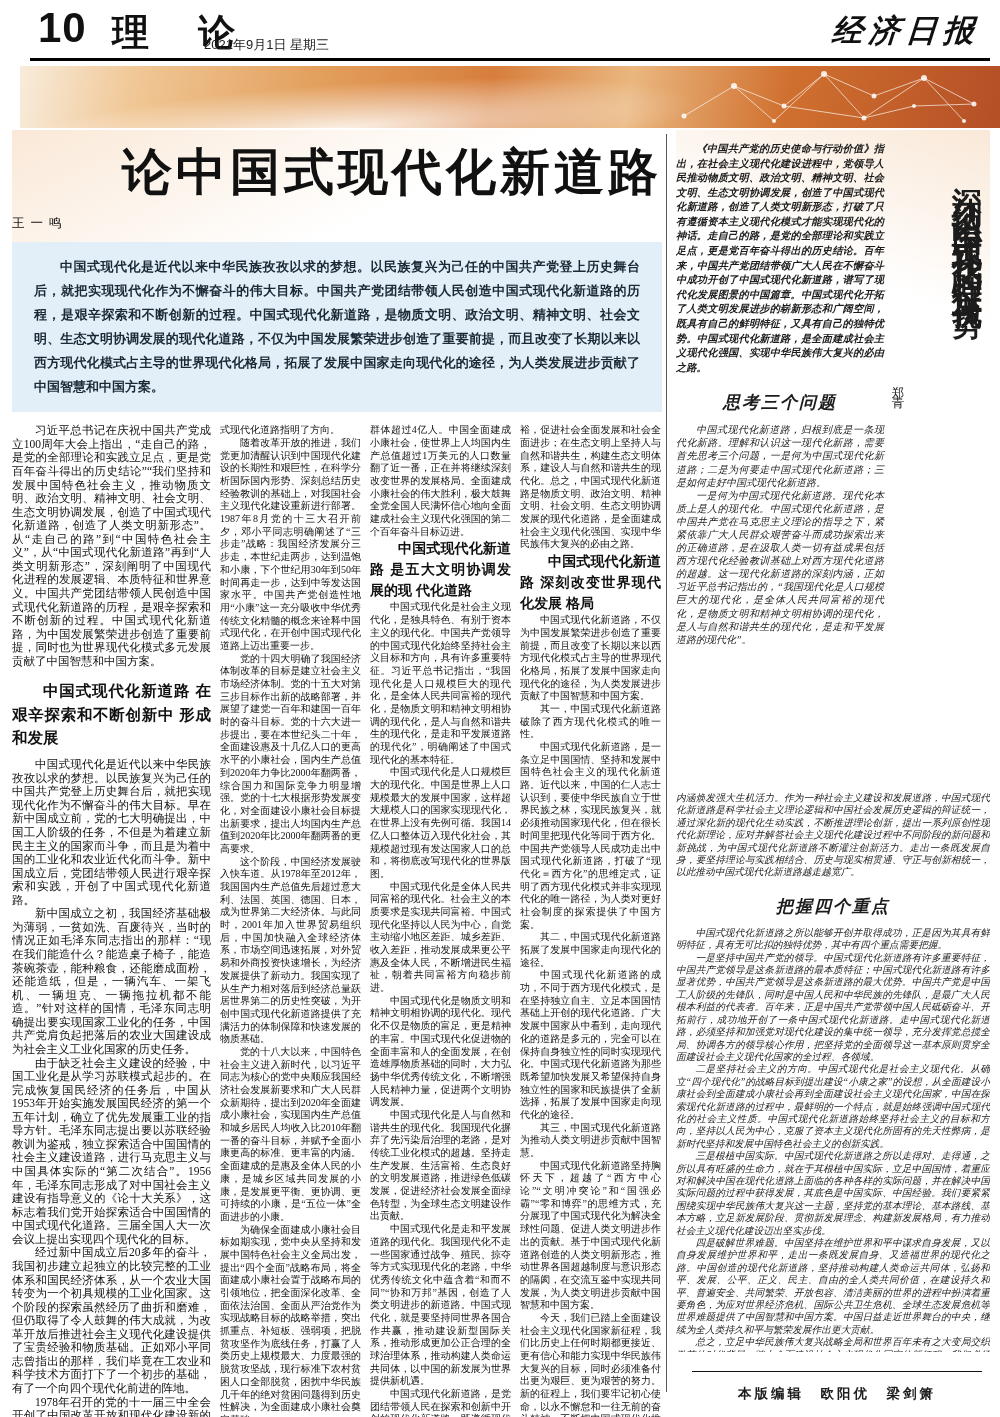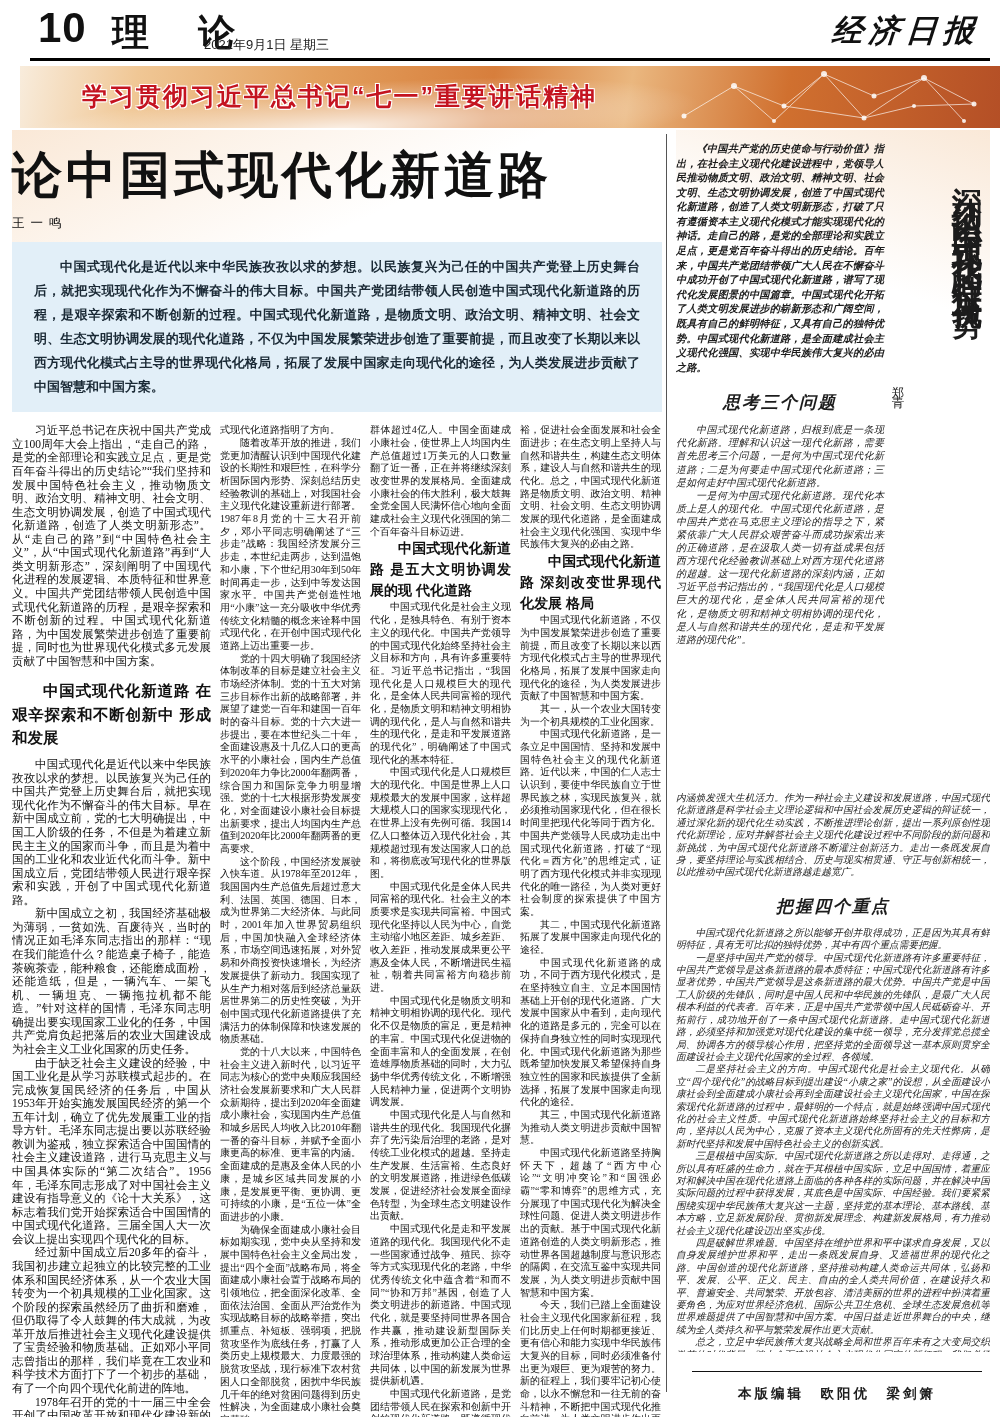--- a/index.html
+++ b/index.html
@@ -19,21 +19,21 @@
           background:linear-gradient(100deg,#f8ecdc 0%,#f0c795 12%,#e3a05e 30%,#d77e3c 48%,#eab77f 62%,#d0702f 78%,#b44f26 100%);}
   .banner:before{content:"";position:absolute;left:-40px;top:18px;width:720px;height:90px;border-radius:50%;
           background:radial-gradient(closest-side,rgba(255,255,255,.85),rgba(255,255,255,0));transform:rotate(-4deg);}
   .banner-text{position:relative;display:inline-block;margin:14px 0 0 62px;
           font-family:"Liberation Sans",sans-serif;font-weight:900;font-size:25px;letter-spacing:2px;color:#c41420;
           text-shadow:1px 1px 0 #fff,-1px 1px 0 #fff,1px -1px 0 #fff,-1px -1px 0 #fff;}
   .net{position:absolute;right:6px;top:0;height:62px;width:320px;}
   
   .main{position:absolute;left:12px;top:130px;width:650px;height:1282px;
         background:linear-gradient(155deg,rgba(242,196,150,.38),rgba(255,255,255,0) 16%);}
-  .headline{margin:18px 0 0 0;text-align:left;font-family:Liberation Serif, serif;
+  .headline{margin:18px 0 0 0;text-align:right;font-family:Liberation Mono, monospace;
         font-weight:900;font-size:50px;letter-spacing:4px;line-height:1.1;}
   .byline{font-size:12.5px;letter-spacing:6px;margin:12px 0 10px;}
   .summary{background:#e2eff8;padding:13px 22px;font-family:"Liberation Sans",sans-serif;
         font-weight:600;color:#1a2935;font-size:13px;line-height:1.85;text-align:justify;text-indent:2em;}
   .cols{display:flex;gap:9px;margin-top:12px;height:1048px;overflow:hidden;}
   .cols p{margin:0;text-align:justify;text-indent:2em;}
   .cols p.cont{text-indent:0;}
   .c1{width:199px;flex:none;font-size:11.5px;line-height:1.18;}
   .cn{width:141px;flex:none;font-size:10px;line-height:1.27;}
   .colhead{font-family:"Liberation Sans",sans-serif;font-weight:900;text-align:center;
@@ -66,21 +66,20 @@
 
   <div class="hdr">
     <div class="pagenum">10</div>
     <div class="secname">理 论</div>
     <div class="eddate">2021年9月1日  星期三</div>
     <div class="masthead">经济日报</div>
     <div class="hdr-rule"></div>
   </div>
 
   <div class="banner">
-    <span class="banner-text">学习贯彻习近平总书记“七一”重要讲话精神</span>
     <svg class="net" viewBox="0 0 320 62">
       <g stroke="#ffffff" stroke-width="1" opacity="0.65" fill="none">
         <polyline points="10,50 60,20 110,40 150,8 200,30 250,12 300,38"></polyline>
         <polyline points="60,20 100,55 150,8 190,52 250,12 290,55"></polyline>
         <polyline points="110,40 190,52 240,40 300,38"></polyline>
       </g>
       <g fill="#ffffff" opacity="0.85">
         <circle cx="10" cy="50" r="2.5"></circle>
           <circle cx="60" cy="20" r="3"></circle>
           <circle cx="110" cy="40" r="2.5"></circle>
@@ -127,21 +126,21 @@
         <p>中国式现代化是全体人民共同富裕的现代化。社会主义的本质要求是实现共同富裕。中国式现代化坚持以人民为中心，自觉主动缩小地区差距、城乡差距、收入差距，推动发展成果更公平惠及全体人民，不断增进民生福祉，朝着共同富裕方向稳步前进。</p>
         <p>中国式现代化是物质文明和精神文明相协调的现代化。现代化不仅是物质的富足，更是精神的丰富。中国式现代化促进物的全面丰富和人的全面发展，在创造雄厚物质基础的同时，大力弘扬中华优秀传统文化，不断增强人民精神力量，促进两个文明协调发展。</p>
         <p>中国式现代化是人与自然和谐共生的现代化。我国现代化摒弃了先污染后治理的老路，是对传统工业化模式的超越。坚持走生产发展、生活富裕、生态良好的文明发展道路，推进绿色低碳发展，促进经济社会发展全面绿色转型，为全球生态文明建设作出贡献。</p>
         <p>中国式现代化是走和平发展道路的现代化。我国现代化不走一些国家通过战争、殖民、掠夺等方式实现现代化的老路，中华优秀传统文化中蕴含着“和而不同”“协和万邦”基因，创造了人类文明进步的新道路。中国式现代化，就是要坚持同世界各国合作共赢，推动建设新型国际关系，推动形成更加公正合理的全球治理体系，推动构建人类命运共同体，以中国的新发展为世界提供新机遇。</p>
         <p>中国式现代化新道路，是党团结带领人民在探索和创新中开创的现代化新道路，既遵循现代化建设的一般规律，又具有鲜明的中国特色。中国式现代化新道路，“新”就新在，在政治上坚持中国共产党领导，发展全过程人民民主，保证人民当家作主；在经济上坚持以人民为中心的发展思想，推动有效市场和有为政府更好结合；在文化上坚持社会主义核心价值体系，不断增强人民精神力量；在社会发展上坚持公平正义，扎实推动共同富</p>
       </div>
       <div class="cn">
         <p class="cont">裕，促进社会全面发展和社会全面进步；在生态文明上坚持人与自然和谐共生，构建生态文明体系，建设人与自然和谐共生的现代化。总之，中国式现代化新道路是物质文明、政治文明、精神文明、社会文明、生态文明协调发展的现代化道路，是全面建成社会主义现代化强国、实现中华民族伟大复兴的必由之路。</p>
         <p class="colhead">中国式现代化新道路 深刻改变世界现代化发展 格局</p>
         <p>中国式现代化新道路，不仅为中国发展繁荣进步创造了重要前提，而且改变了长期以来以西方现代化模式占主导的世界现代化格局，拓展了发展中国家走向现代化的途径，为人类发展进步贡献了中国智慧和中国方案。</p>
-        <p>其一，从一个农业大国转变为一个初具规模的工业化国家。</p>
+        <p>其一，中国式现代化新道路破除了西方现代化模式的唯一性。</p>
         <p>中国式现代化新道路，是一条立足中国国情、坚持和发展中国特色社会主义的现代化新道路。近代以来，中国的仁人志士认识到，要使中华民族自立于世界民族之林，实现民族复兴，就必须推动国家现代化，但在很长时间里把现代化等同于西方化。中国共产党领导人民成功走出中国式现代化新道路，打破了“现代化＝西方化”的思维定式，证明了西方现代化模式并非实现现代化的唯一路径，为人类对更好社会制度的探索提供了中国方案。</p>
         <p>其二，中国式现代化新道路拓展了发展中国家走向现代化的途径。</p>
         <p>中国式现代化新道路的成功，不同于西方现代化模式，是在坚持独立自主、立足本国国情基础上开创的现代化道路。广大发展中国家从中看到，走向现代化的道路是多元的，完全可以在保持自身独立性的同时实现现代化。中国式现代化新道路为那些既希望加快发展又希望保持自身独立性的国家和民族提供了全新选择，拓展了发展中国家走向现代化的途径。</p>
         <p>其三，中国式现代化新道路为推动人类文明进步贡献中国智慧。</p>
         <p>中国式现代化新道路坚持胸怀天下，超越了“西方中心论”“文明冲突论”和“国强必霸”“零和博弈”的思维方式，充分展现了中国式现代化为解决全球性问题、促进人类文明进步作出的贡献。基于中国式现代化新道路创造的人类文明新形态，推动世界各国超越制度与意识形态的隔阂，在交流互鉴中实现共同发展，为人类文明进步贡献中国智慧和中国方案。</p>
         <p>今天，我们已踏上全面建设社会主义现代化国家新征程，我们比历史上任何时期都更接近、更有信心和能力实现中华民族伟大复兴的目标，同时必须准备付出更为艰巨、更为艰苦的努力。新的征程上，我们要牢记初心使命，以永不懈怠和一往无前的奋斗精神，不断把中国式现代化推向前进，为人类文明进步作出更大贡献。</p>
 
       </div>
     </div>
   </div>

